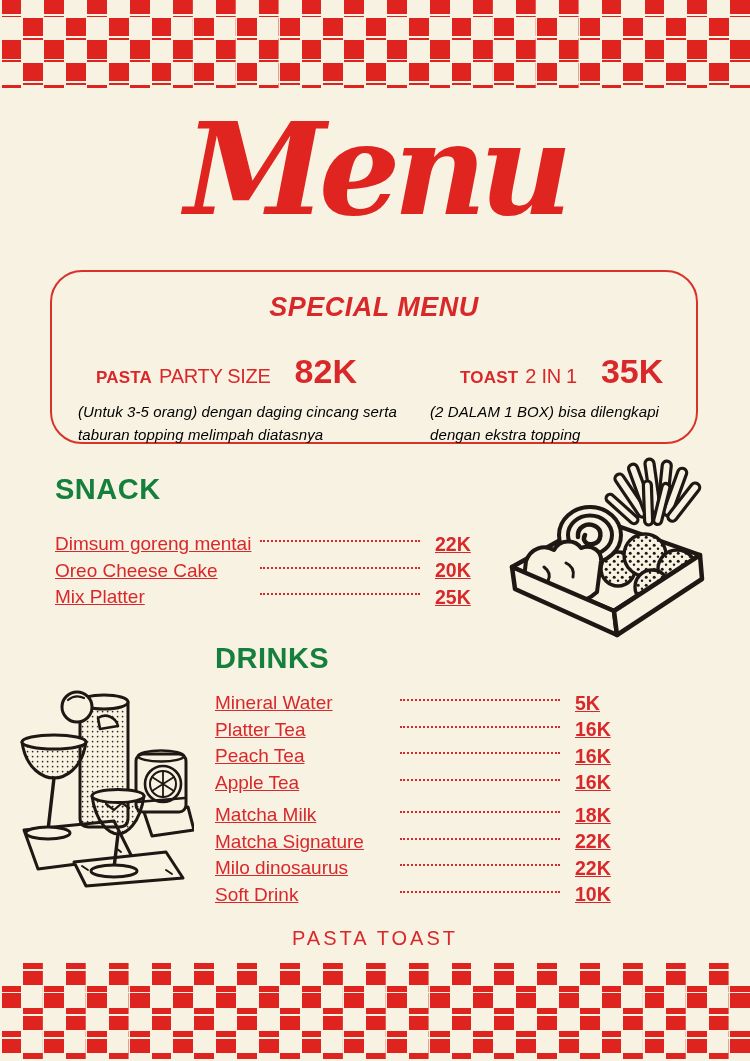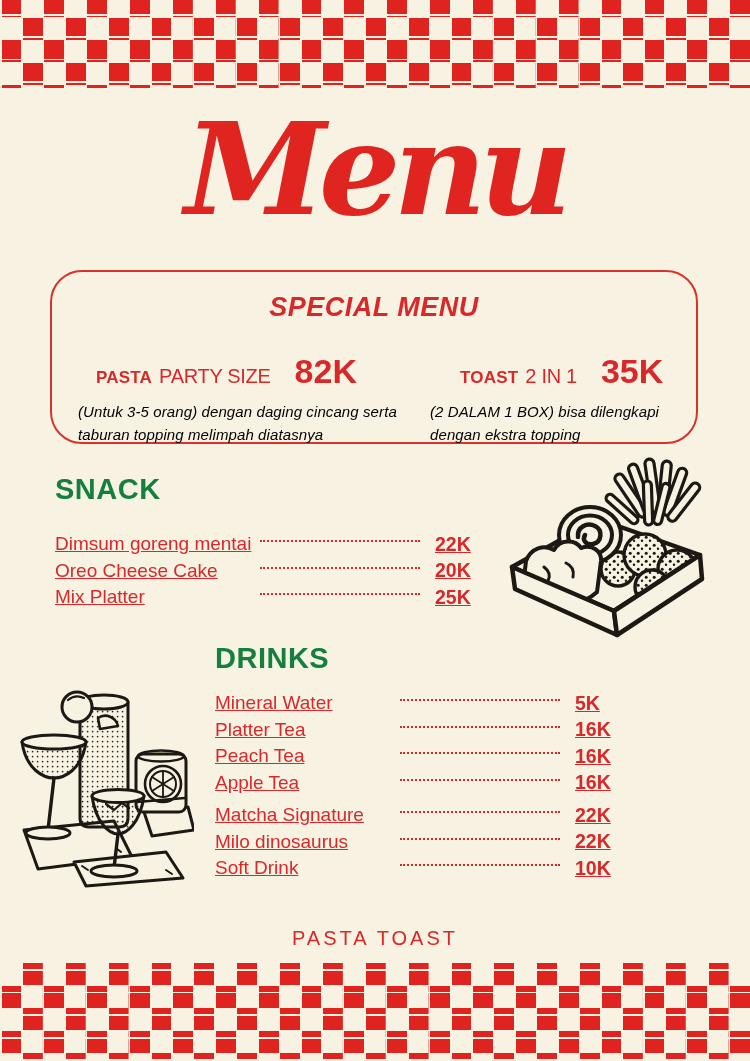--- a/index.html
+++ b/index.html
@@ -206,20 +206,25 @@
         <span>Peach Tea</span>
         <span class="leader"></span>
         <span class="price">16K</span>
       </div>
       <div class="row">
         <span>Apple Tea</span>
         <span class="leader"></span>
         <span class="price">16K</span>
       </div>
       <div class="row">
+        <span>Matcha Milk</span>
+        <span class="leader"></span>
+        <span class="price">18K</span>
+      </div>
+      <div class="row">
         <span>Matcha Signature</span>
         <span class="leader"></span>
         <span class="price">22K</span>
       </div>
       <div class="row">
         <span>Milo dinosaurus</span>
         <span class="leader"></span>
         <span class="price">22K</span>
       </div>
       <div class="row">

